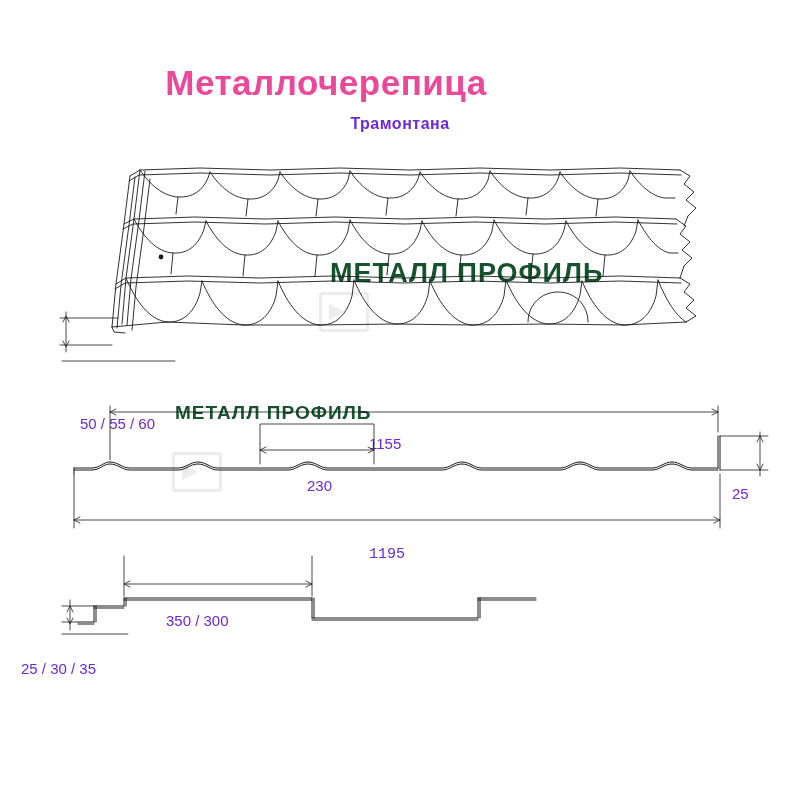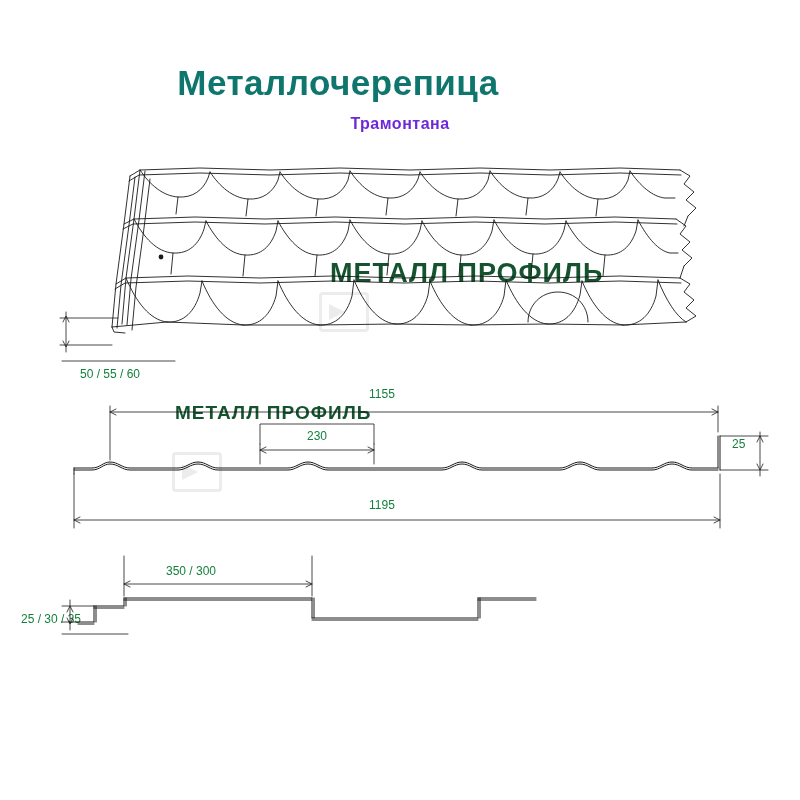--- a/index.html
+++ b/index.html
@@ -16,45 +16,46 @@
     overflow: hidden;
   }
   #sheet {
     position: absolute;
     left: 0; top: 0;
     width: 800px;
     height: 800px;
   }
   .title-main {
     position: absolute;
-    left: 12px;
+    left: 0;
     top: 63px;
     width: 652px;
     text-align: center;
     font-size: 35px;
     font-weight: bold;
     letter-spacing: 0.5px;
-    color: #0f766e;
+    color: #ec4899;
   }
   .title-sub {
     position: absolute;
     left: 0;
     top: 115px;
     width: 800px;
     text-align: center;
     font-size: 16px;
     font-weight: bold;
     color: #6d28d9;
     letter-spacing: 0.5px;
   }
   .dim-label {
     position: absolute;
-    font-size: 12px;
-    color: #15803d;
+    font-size: 15px;
+    color: #6d28d9;
     white-space: nowrap;
+    margin-top: 48px;
   }
   .wm {
     position: absolute;
     font-size: 27px;
     font-weight: bold;
     color: #14532d;
     letter-spacing: 1px;
     white-space: nowrap;
     user-select: none;
   }
@@ -86,21 +87,21 @@
 <div class="wm wm-2 wm-sm">МЕТАЛЛ ПРОФИЛЬ</div>
 <div class="wm-logo" style="left:172px; top:452px;"></div>
 
 <div class="title-main">Металлочерепица</div>
 <div class="title-sub">Трамонтана</div>
 
 <div class="dim-label" style="left:80px; top:367px;">50 / 55 / 60</div>
 <div class="dim-label" style="left:369px; top:387px;text-align:center;">1155</div>
 <div class="dim-label" style="left:307px; top:429px;">230</div>
 <div class="dim-label" style="left:732px; top:437px;">25</div>
-<div class="dim-label" style="left:369px; top:498px;">1195</div>
+<div class="dim-label" style="left:369px; top:498px;font-family:Liberation Mono, monospace;">1195</div>
 <div class="dim-label" style="left:166px; top:564px;">350 / 300</div>
 <div class="dim-label" style="left:21px; top:612px;text-align:center;">25 / 30 / 35</div>
 
 <svg id="sheet" viewBox="0 0 800 800" xmlns="http://www.w3.org/2000/svg">
   <g fill="none" stroke="#1a1a1a" stroke-width="1" stroke-linejoin="round" stroke-linecap="round">
 
     <g stroke-width="0.9">
 
       <path d="M130,176 L140,170 L200,168 L270,170 L340,168 L410,170 L480,168 L550,170 L620,168 L680,170"></path>
       <path d="M129,181 L139,175 L200,173 L270,175 L340,173 L410,175 L480,173 L550,175 L620,173 L681,175"></path>

